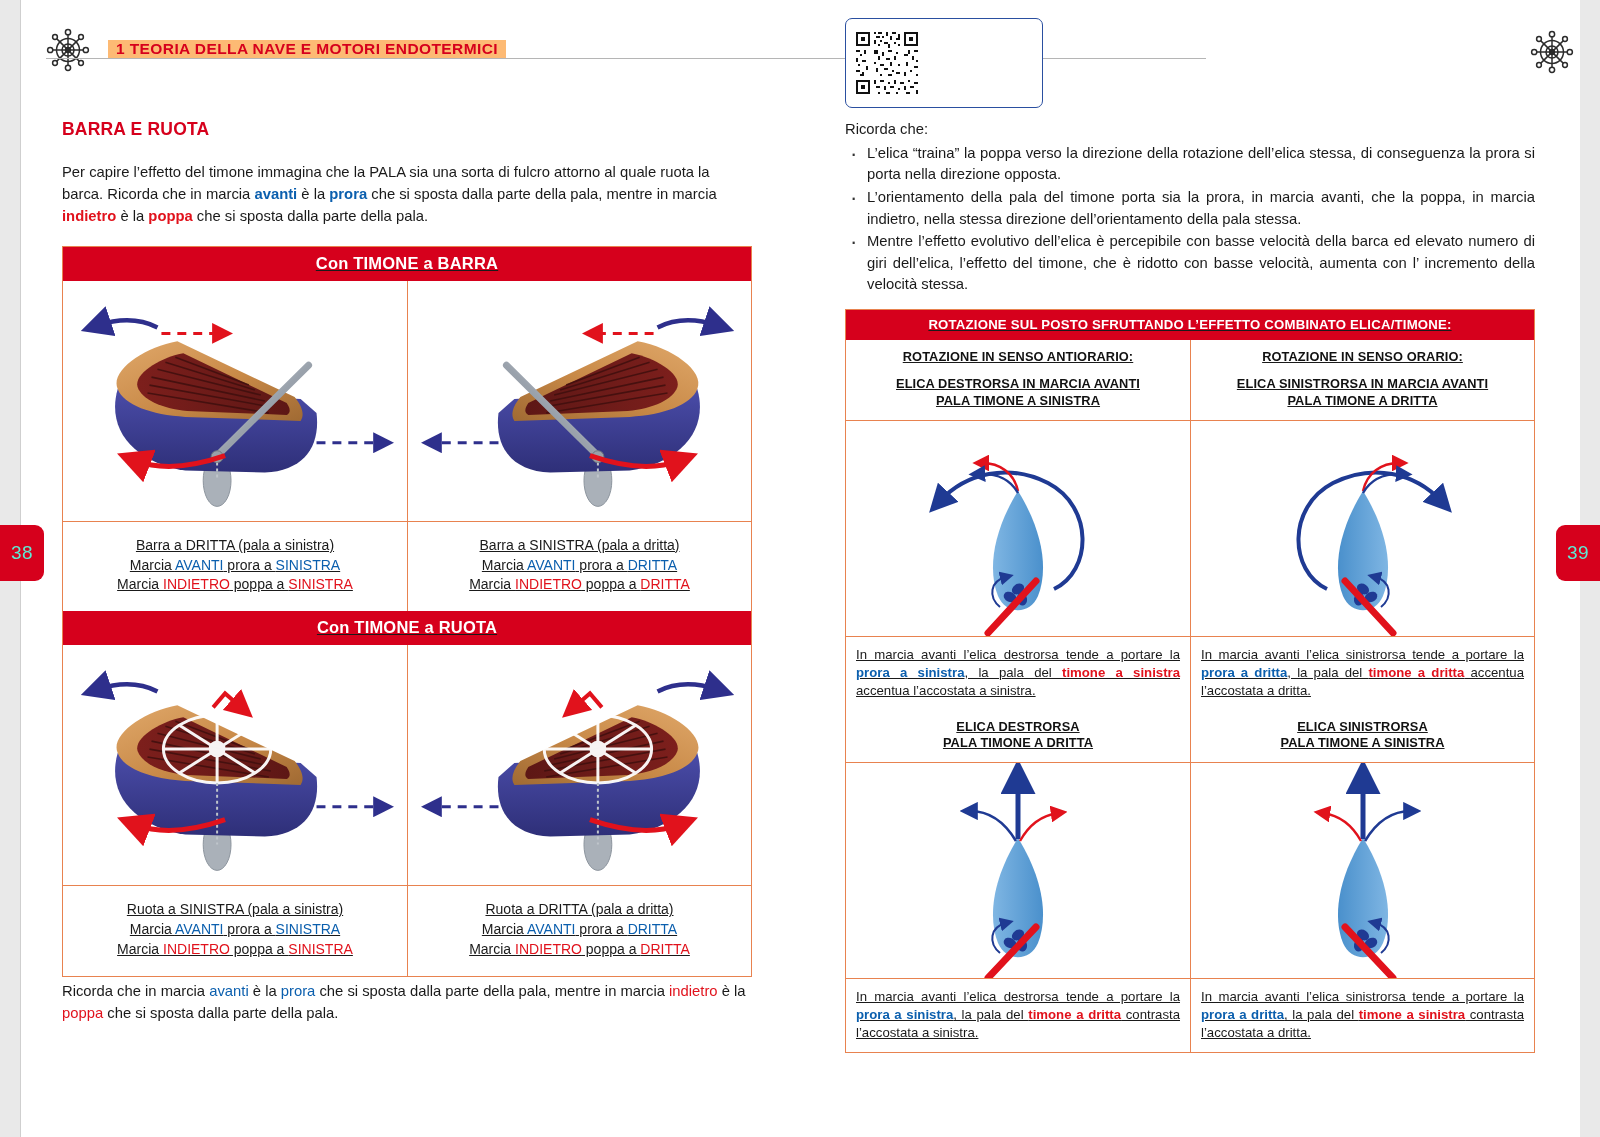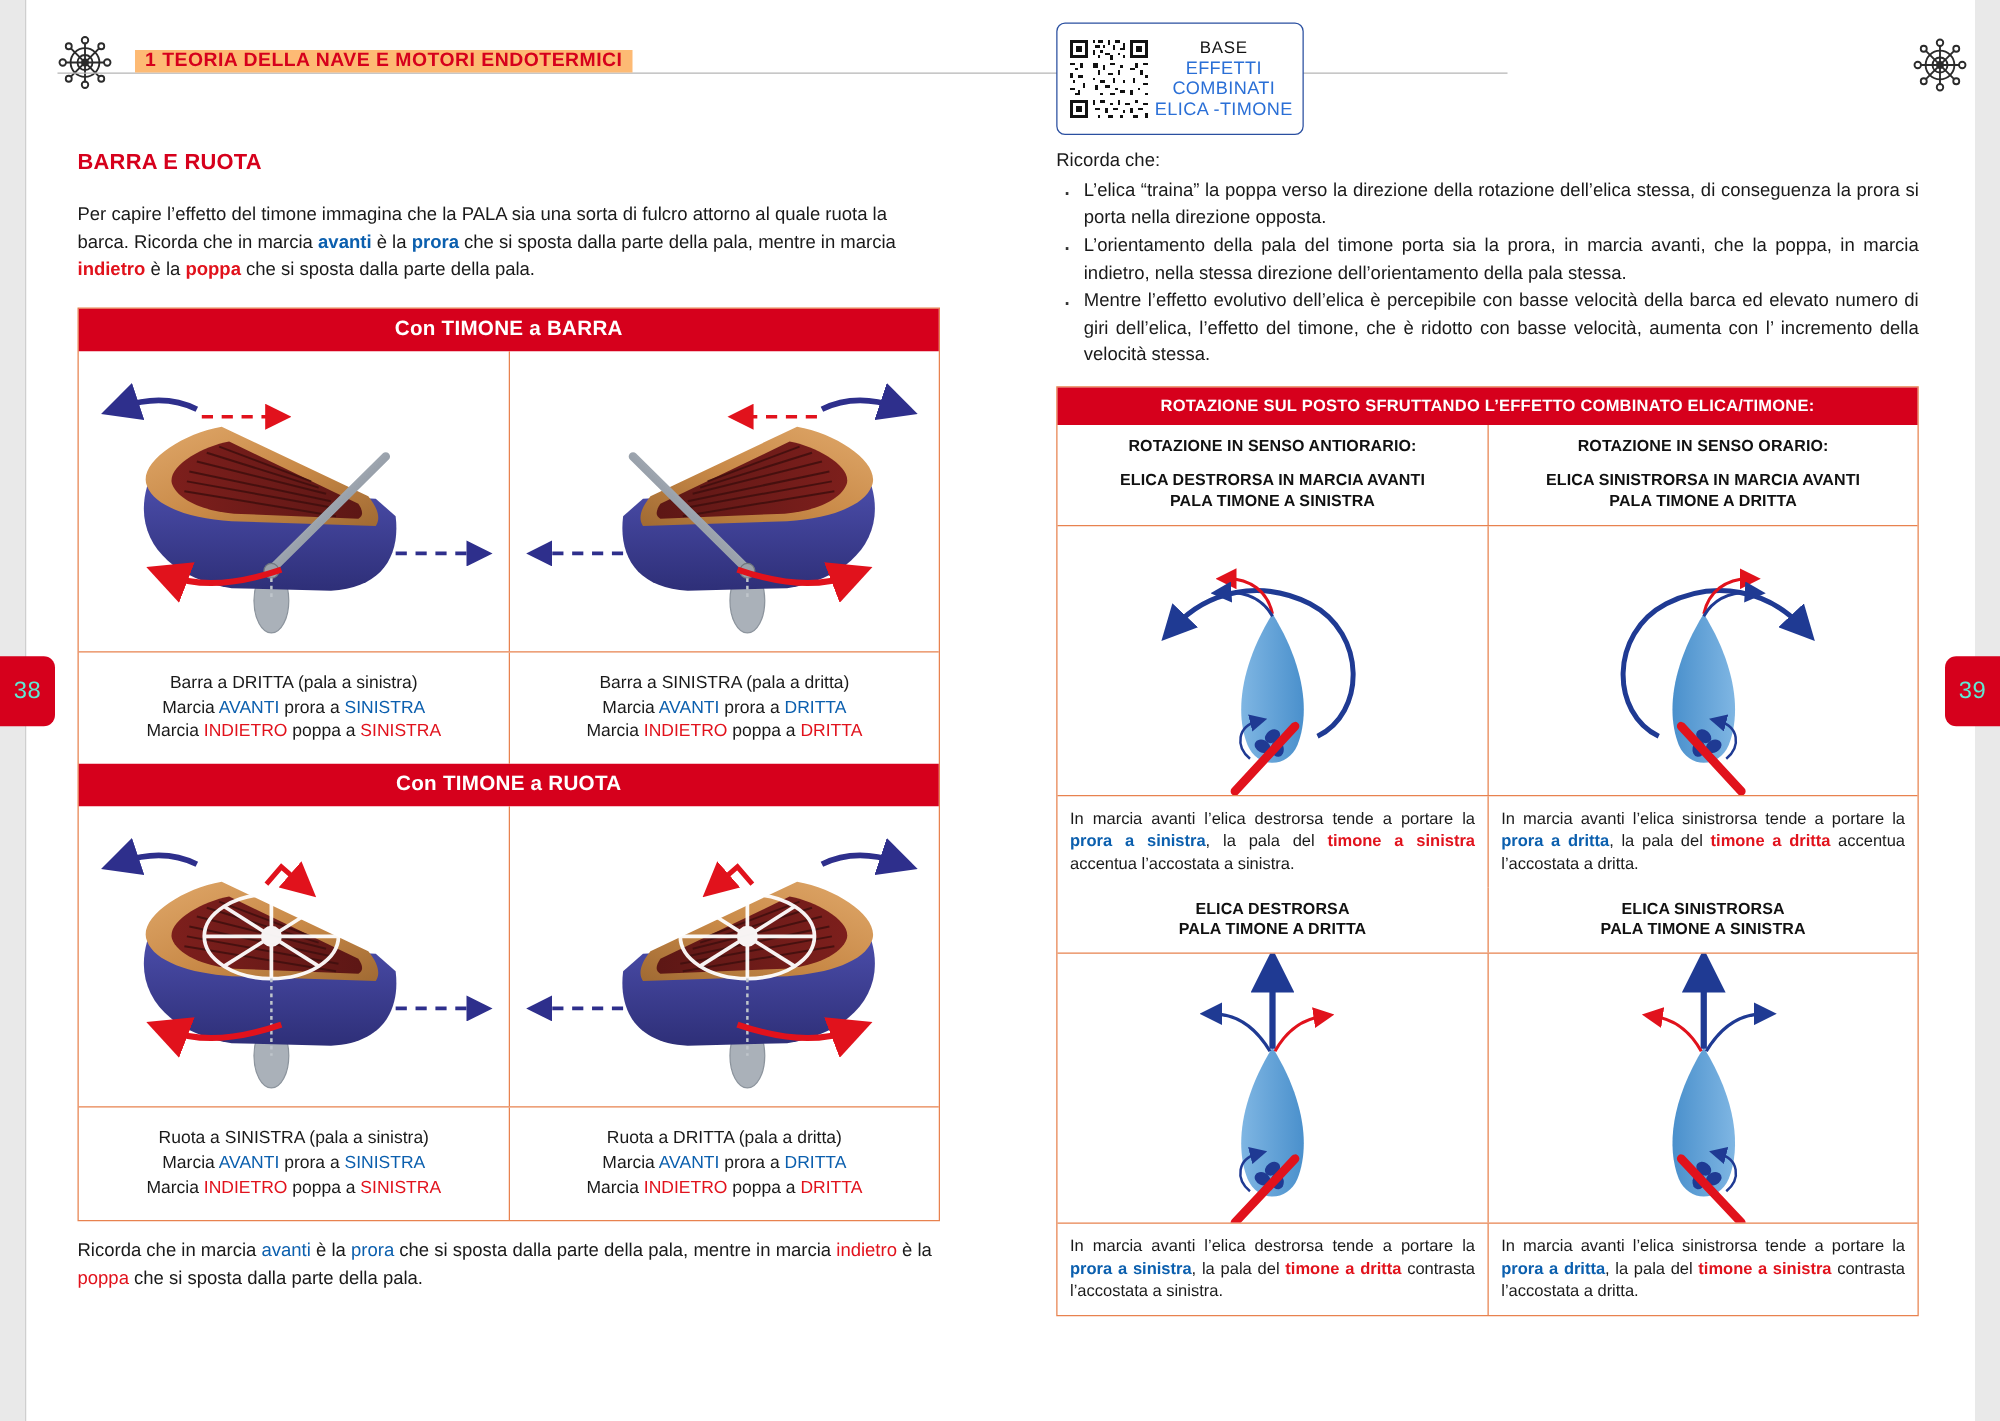--- a/index.html
+++ b/index.html
@@ -76,21 +76,21 @@
   ul.bul{margin:2px 0 0 0;padding:0;list-style:none;}
   ul.bul li{
     position:relative;padding-left:22px;font-size:14.8px;line-height:1.46;
     margin-bottom:1px;text-align:justify;
   }
   ul.bul li:before{
     content:"\00B7";position:absolute;left:5px;top:-5px;font-size:22px;color:#333;
   }
 
   
-  .tbl{border:1.2px solid #e8824f;margin-top:18px;background:#fff;}
+  .tbl{border:1.2px solid #e8824f;margin-top:18px;background:#fff;text-decoration:underline;}
   .tbl .redbar{
     background:#d6001c;color:#fff;text-align:center;font-weight:700;
     letter-spacing:.2px;padding:7px 6px 8px;
   }
   .redbar.big{font-size:16.5px;}
   .redbar.small{font-size:13.2px;}
   .row2{display:flex;}
   .cell{flex:1 1 50%;box-sizing:border-box;}
   .cell + .cell{border-left:1.2px solid #e8824f;}
   .hdrcell{
@@ -264,26 +264,20 @@
             <rect x="25" y="28" width="1" height="2"></rect>
           <rect x="28" y="28" width="2" height="1"></rect>
             <rect x="12" y="31" width="1" height="1"></rect>
             <rect x="16" y="31" width="2" height="1"></rect>
           <rect x="21" y="31" width="1" height="1"></rect>
             <rect x="26" y="31" width="2" height="1"></rect>
             <rect x="31" y="30" width="1" height="2"></rect>
         </g>
       </svg>
     </div>
-    <div class="qrtext">
-      <div class="base">BASE</div>
-      <div class="eff">EFFETTI</div>
-      <div class="eff">COMBINATI</div>
-      <div class="eff">ELICA -TIMONE</div>
-    </div>
   </div>
 
   <div class="col col-left">
 
     <h2 class="sec">BARRA E RUOTA</h2>
 
     <p class="body">
       <span>Per capire l’effetto del timone immagina che la PALA sia una sorta di fulcro attorno al quale ruota la barca. Ricorda che in marcia </span><span class="b-blue">avanti</span><span> è la </span><span class="b-blue">prora</span><span> che si sposta dalla parte della pala, mentre in marcia </span><span class="b-red">indietro</span><span> è la </span><span class="b-red">poppa</span><span> che si sposta dalla parte della pala.</span>
     </p>
 
@@ -480,21 +474,21 @@
           <div>
             <span>Marcia </span><span class="t-blue">AVANTI</span><span> prora a </span><span class="t-blue">DRITTA</span>
           </div>
           <div>
             <span>Marcia </span><span class="t-red">INDIETRO</span><span> poppa a </span><span class="t-red">DRITTA</span>
           </div>
         </div>
       </div>
     </div>
 
-    <p class="body" style="margin-top:14px;">
+    <p class="body" style="margin-top:4px;">
       <span>Ricorda che in marcia </span><span class="t-blue">avanti</span><span> è la </span><span class="t-blue">prora</span><span> che si sposta dalla parte della pala, mentre in marcia </span><span class="t-red">indietro</span><span> è la </span><span class="t-red">poppa</span><span> che si sposta dalla parte della pala.</span>
     </p>
   </div>
 
   <div class="col col-right">
 
 
     <p class="body" style="margin-bottom:2px;">Ricorda che:</p>
 
     <ul class="bul">

